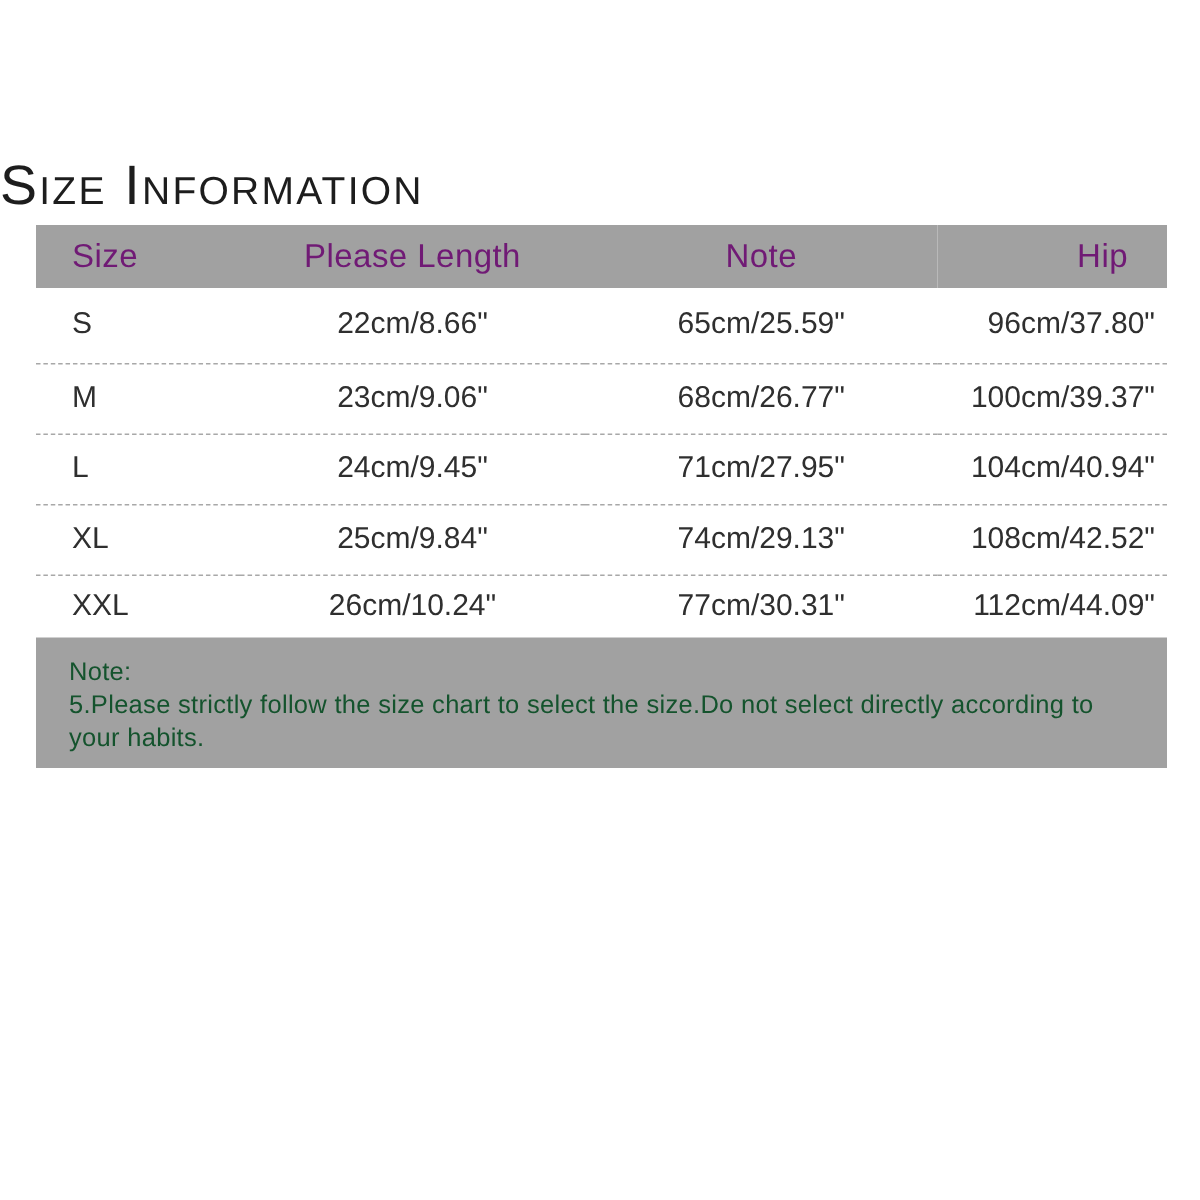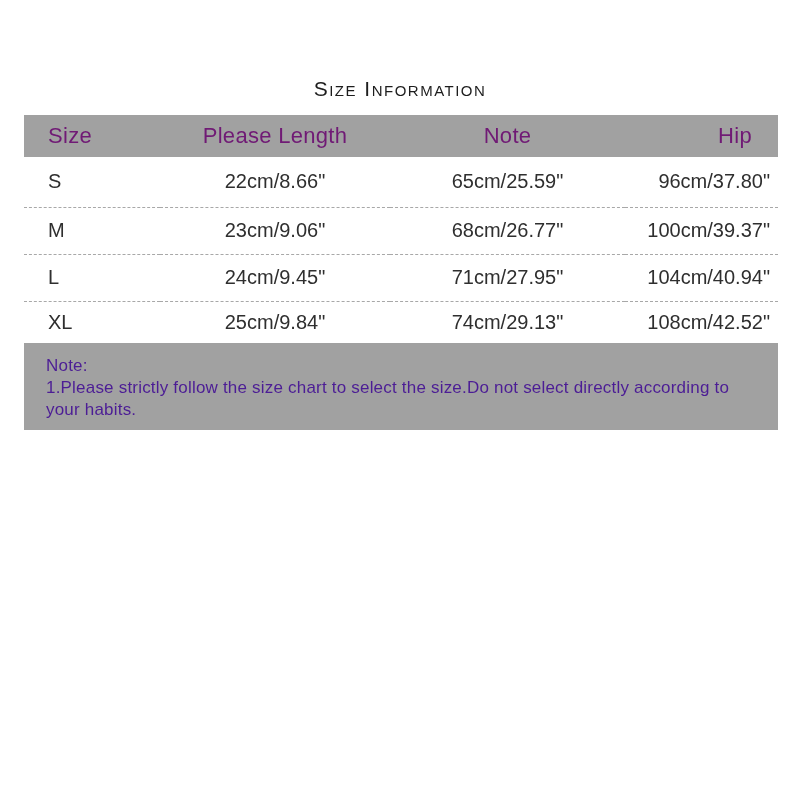--- a/index.html
+++ b/index.html
@@ -5,23 +5,22 @@
   * { box-sizing: border-box; }
   html, body { margin: 0; padding: 0; }
   body {
     width: 800px; height: 800px;
     background: #ffffff;
     font-family: "Liberation Sans", "DejaVu Sans", sans-serif;
     overflow: hidden;
   }
   .title {
     margin: 0;
-    padding-top: 74px;
-    text-align: center;
-    font-size: 21px;
+    padding-top: 109px;
+    font-size: 37px;
     line-height: 30px;
     font-weight: 400;
     font-variant: small-caps;
     letter-spacing: 1.5px;
     color: #1d1d1d;
   }
   table.size-table {
     width: 754px;
     margin: 11px 22px 0 24px;
     border-collapse: collapse;
@@ -48,21 +47,21 @@
   }
   tbody tr { height: 47px; }
   tbody tr:first-child { height: 50px; }
   tbody tr:last-child  { height: 42px; }
   tbody tr:not(:last-child) td { border-bottom: 1px dashed #a8a8a8; }
   .note {
     width: 754px;
     margin: 0 22px 0 24px;
     background: #a1a1a1;
     padding: 12px 22px 9px 22px;
-    color: #4c1d95;
+    color: #14532d;
     font-size: 17px;
     line-height: 22px;
     letter-spacing: 0.2px;
   }
 </style>
 </head>
 <body>
 
 <div>
 
@@ -95,21 +94,27 @@
         <td class="col-length">24cm/9.45"</td>
         <td class="col-waist">71cm/27.95"</td>
         <td class="col-hip">104cm/40.94"</td>
       </tr>
       <tr>
         <td class="col-size">XL</td>
         <td class="col-length">25cm/9.84"</td>
         <td class="col-waist">74cm/29.13"</td>
         <td class="col-hip">108cm/42.52"</td>
       </tr>
+      <tr>
+        <td class="col-size">XXL</td>
+        <td class="col-length">26cm/10.24"</td>
+        <td class="col-waist">77cm/30.31"</td>
+        <td class="col-hip">112cm/44.09"</td>
+      </tr>
     </tbody>
   </table>
 
   <div class="note">
     <div>Note:</div>
-    <div>1.Please strictly follow the size chart to select the size.Do not select directly according to your habits.</div>
+    <div>5.Please strictly follow the size chart to select the size.Do not select directly according to your habits.</div>
   </div>
 
 </div>
 
 </body></html>

